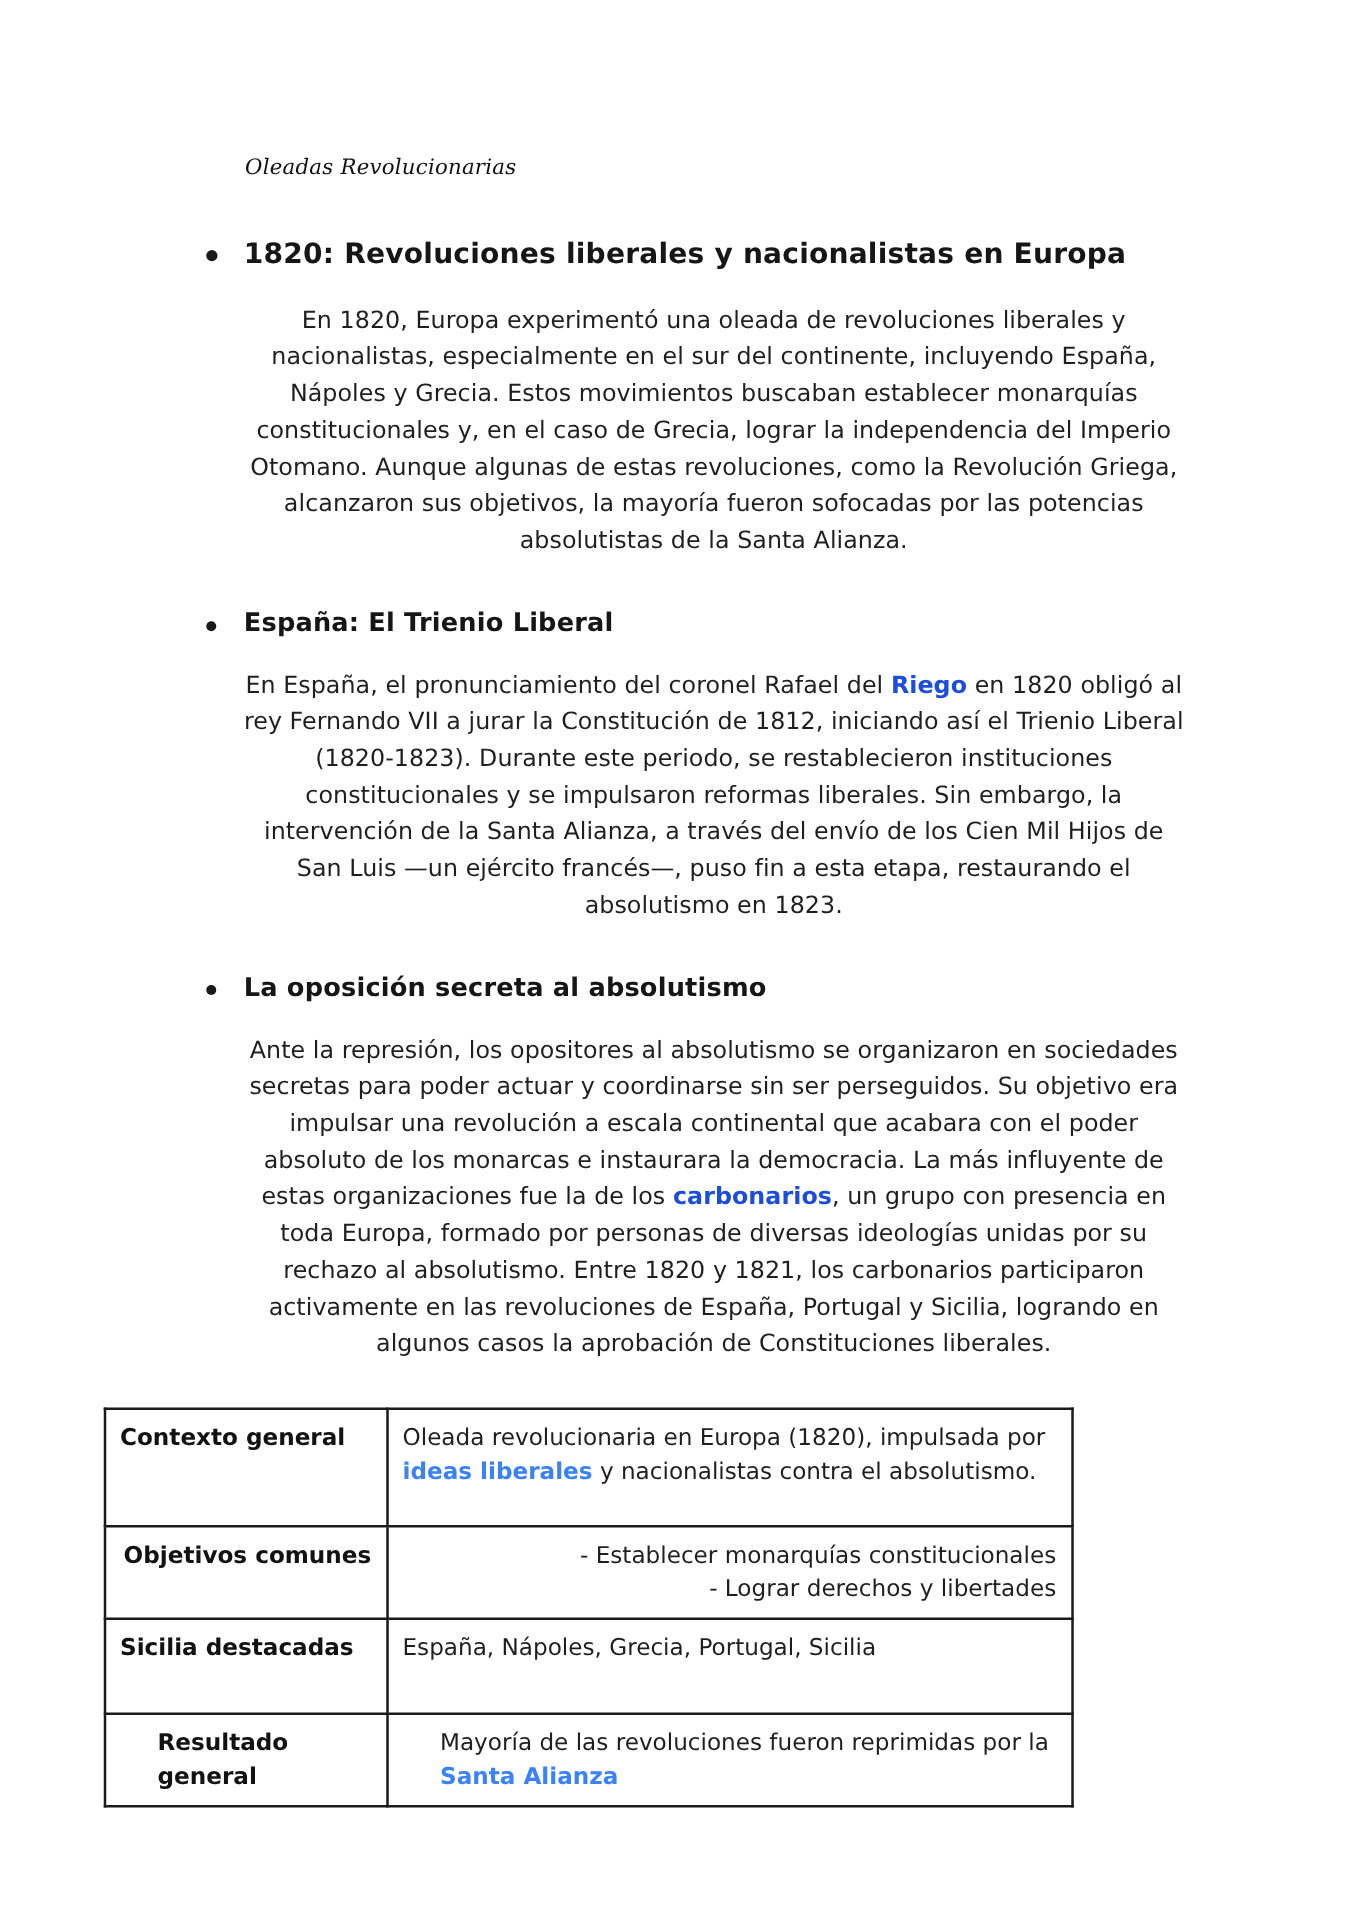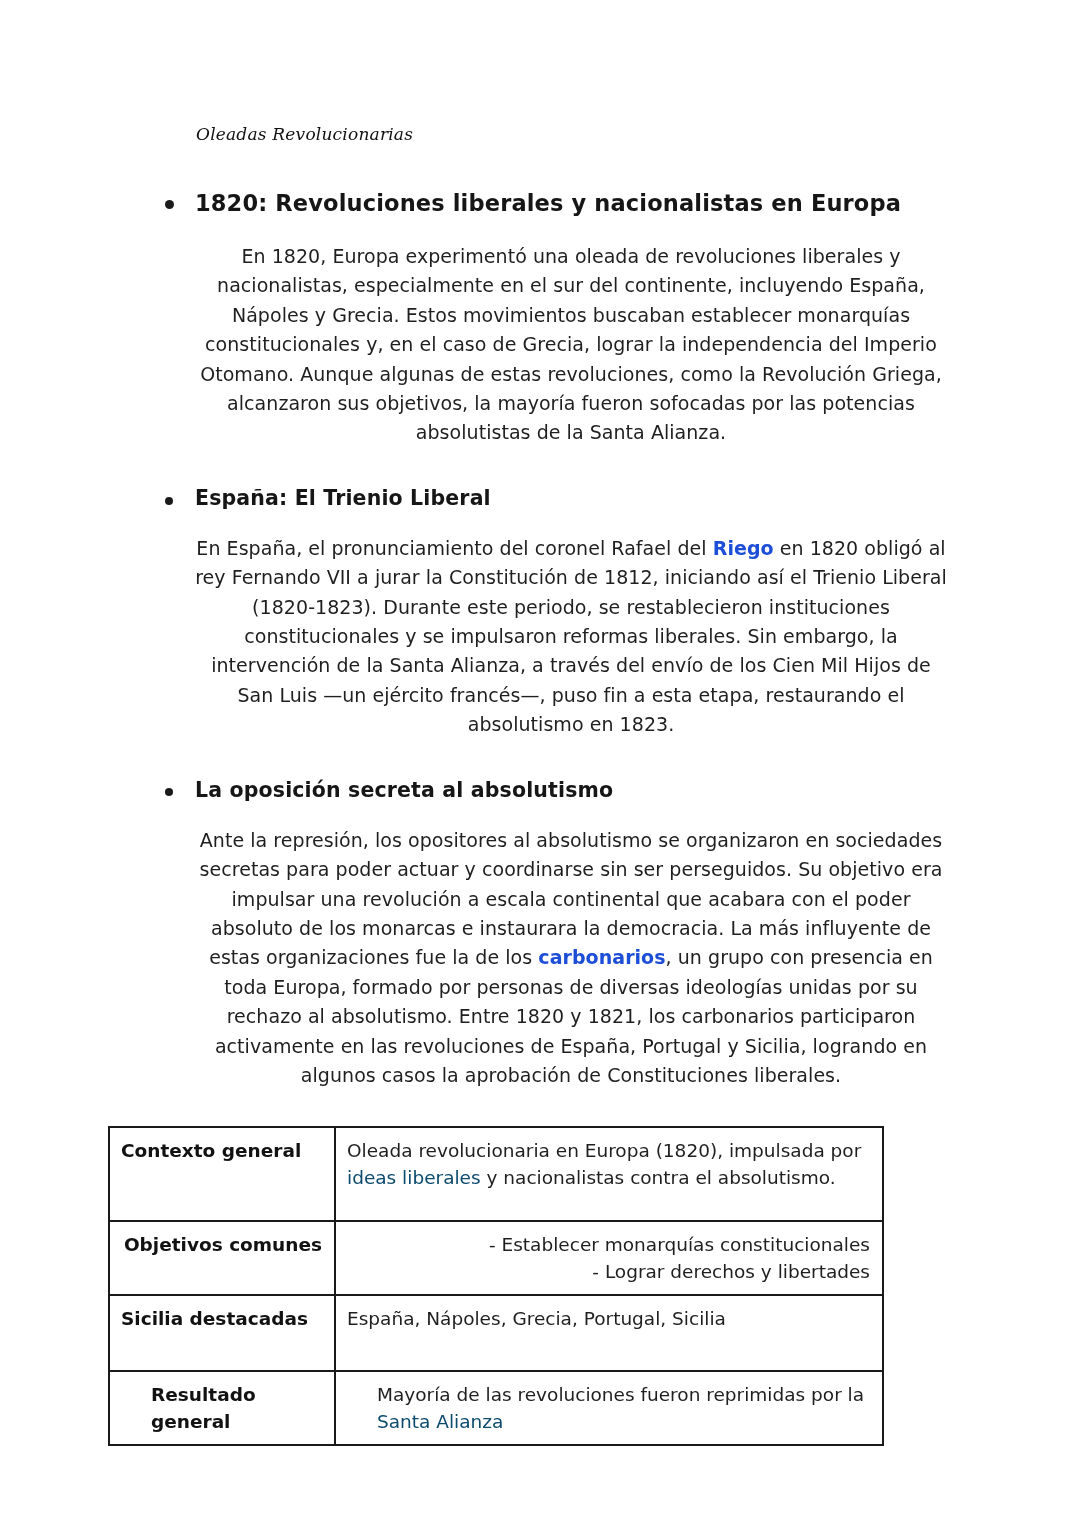--- a/index.html
+++ b/index.html
@@ -84,21 +84,21 @@
   .para b { font-weight: bold; color: #1d4ed8; }
 
   .sp-h1-p  { height: 24px; }
   .sp-p-h2  { height: 36px; }
   .sp-h2-p  { height: 22px; }
   .sp-p-h3  { height: 36px; }
   .sp-h3-p  { height: 22px; }
   .sp-p-tbl { height: 36px; }
 
   .table-wrap {
-    margin-left: 108px;
+    margin-left: 83px;
     width: 616px;
   }
   table.summary {
     border-collapse: collapse;
     width: 776px;
     table-layout: fixed;
     border: 2px solid #1a1a1a;
   }
   table.summary td {
     border: 2px solid #1a1a1a;
@@ -106,21 +106,21 @@
     font-size: 18.5px;
     line-height: 27px;
     color: #1f1f1f;
     padding: 9px 12px 9px 11px;
   }
   table.summary td.k {
     width: 201px;
     font-weight: bold;
     color: #121212;
   }
-  table.summary td.v b { font-weight: normal; color: #0c4a6e; }
+  table.summary td.v b { font-weight: bold; color: #3b82f6; }
   table.summary tr.r0 td { height: 74px; }
   table.summary tr.r1 td { height: 54px; text-align: right; }
   table.summary tr.r2 td { height: 56px; }
   table.summary tr.r3 td { height: 48px; padding-left: 41px; }
 </style>
 </head>
 <body>
 
 <div class="page">
 

